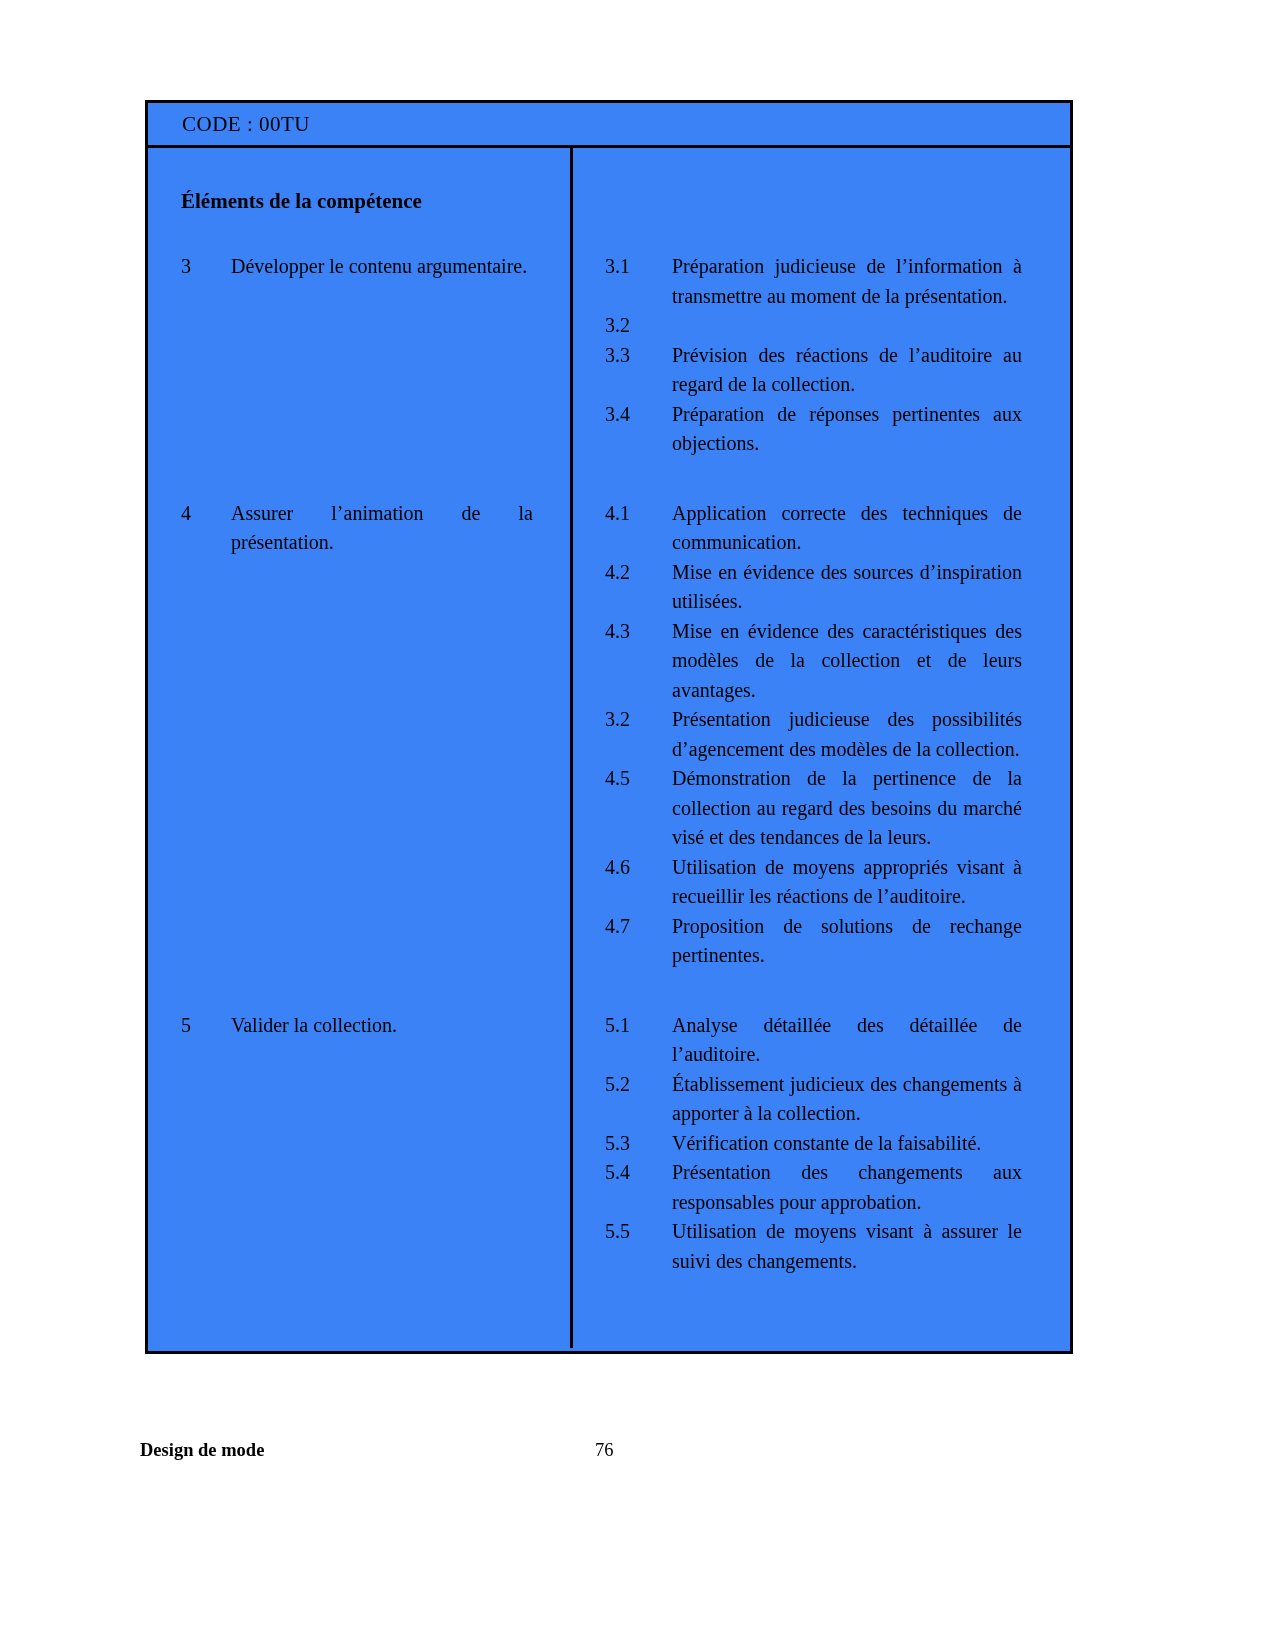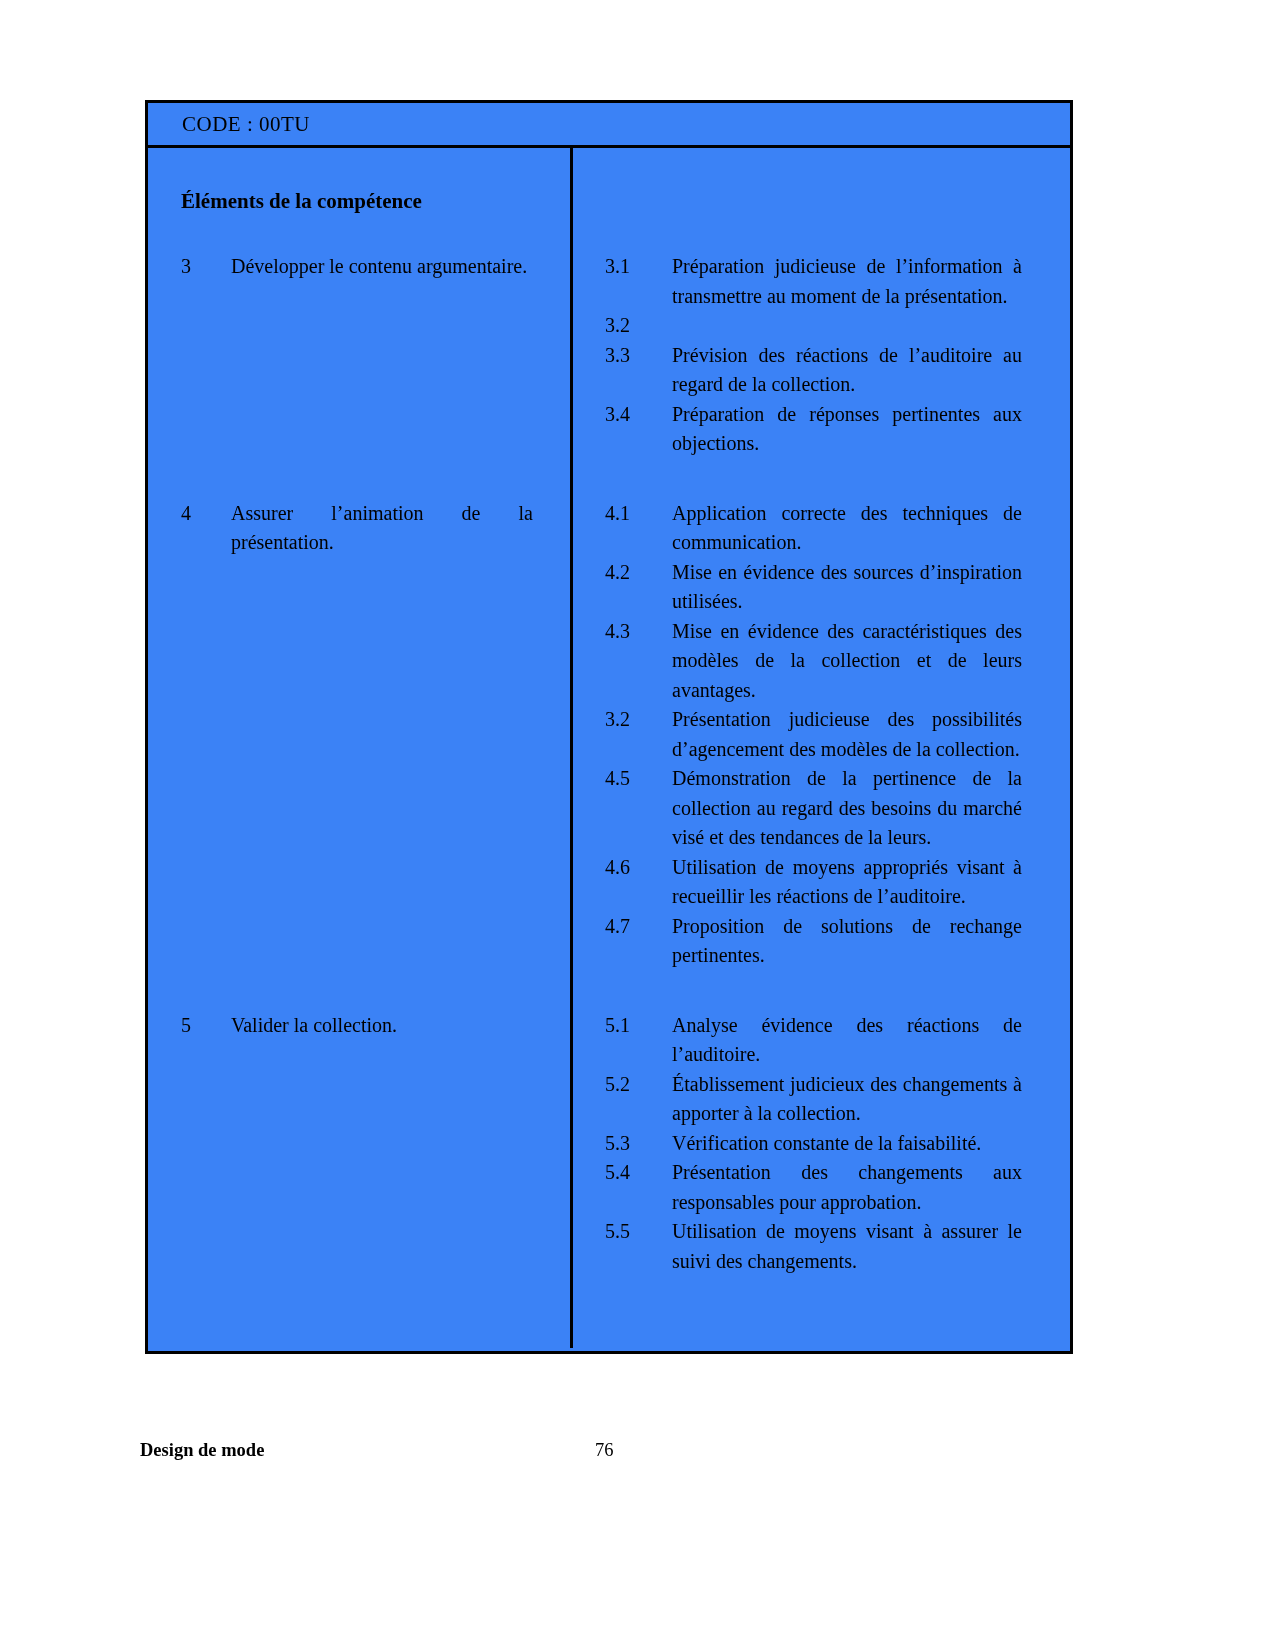--- a/index.html
+++ b/index.html
@@ -204,21 +204,21 @@
           <div class="row group-row">
             <div class="cell-left">
               <div class="item">
                 <span class="num">5</span>
                 <span class="txt">Valider la collection.</span>
               </div>
             </div>
             <div class="cell-right">
               <div class="item">
                 <span class="num">5.1</span>
-                <span class="txt">Analyse évidence des réactions de l’auditoire.</span>
+                <span class="txt">Analyse détaillée des détaillée de l’auditoire.</span>
               </div>
               <div class="item">
                 <span class="num">5.2</span>
                 <span class="txt">Établissement judicieux des changements à apporter à la collection.</span>
               </div>
               <div class="item">
                 <span class="num">5.3</span>
                 <span class="txt">Vérification constante de la faisabilité.</span>
               </div>
               <div class="item">

